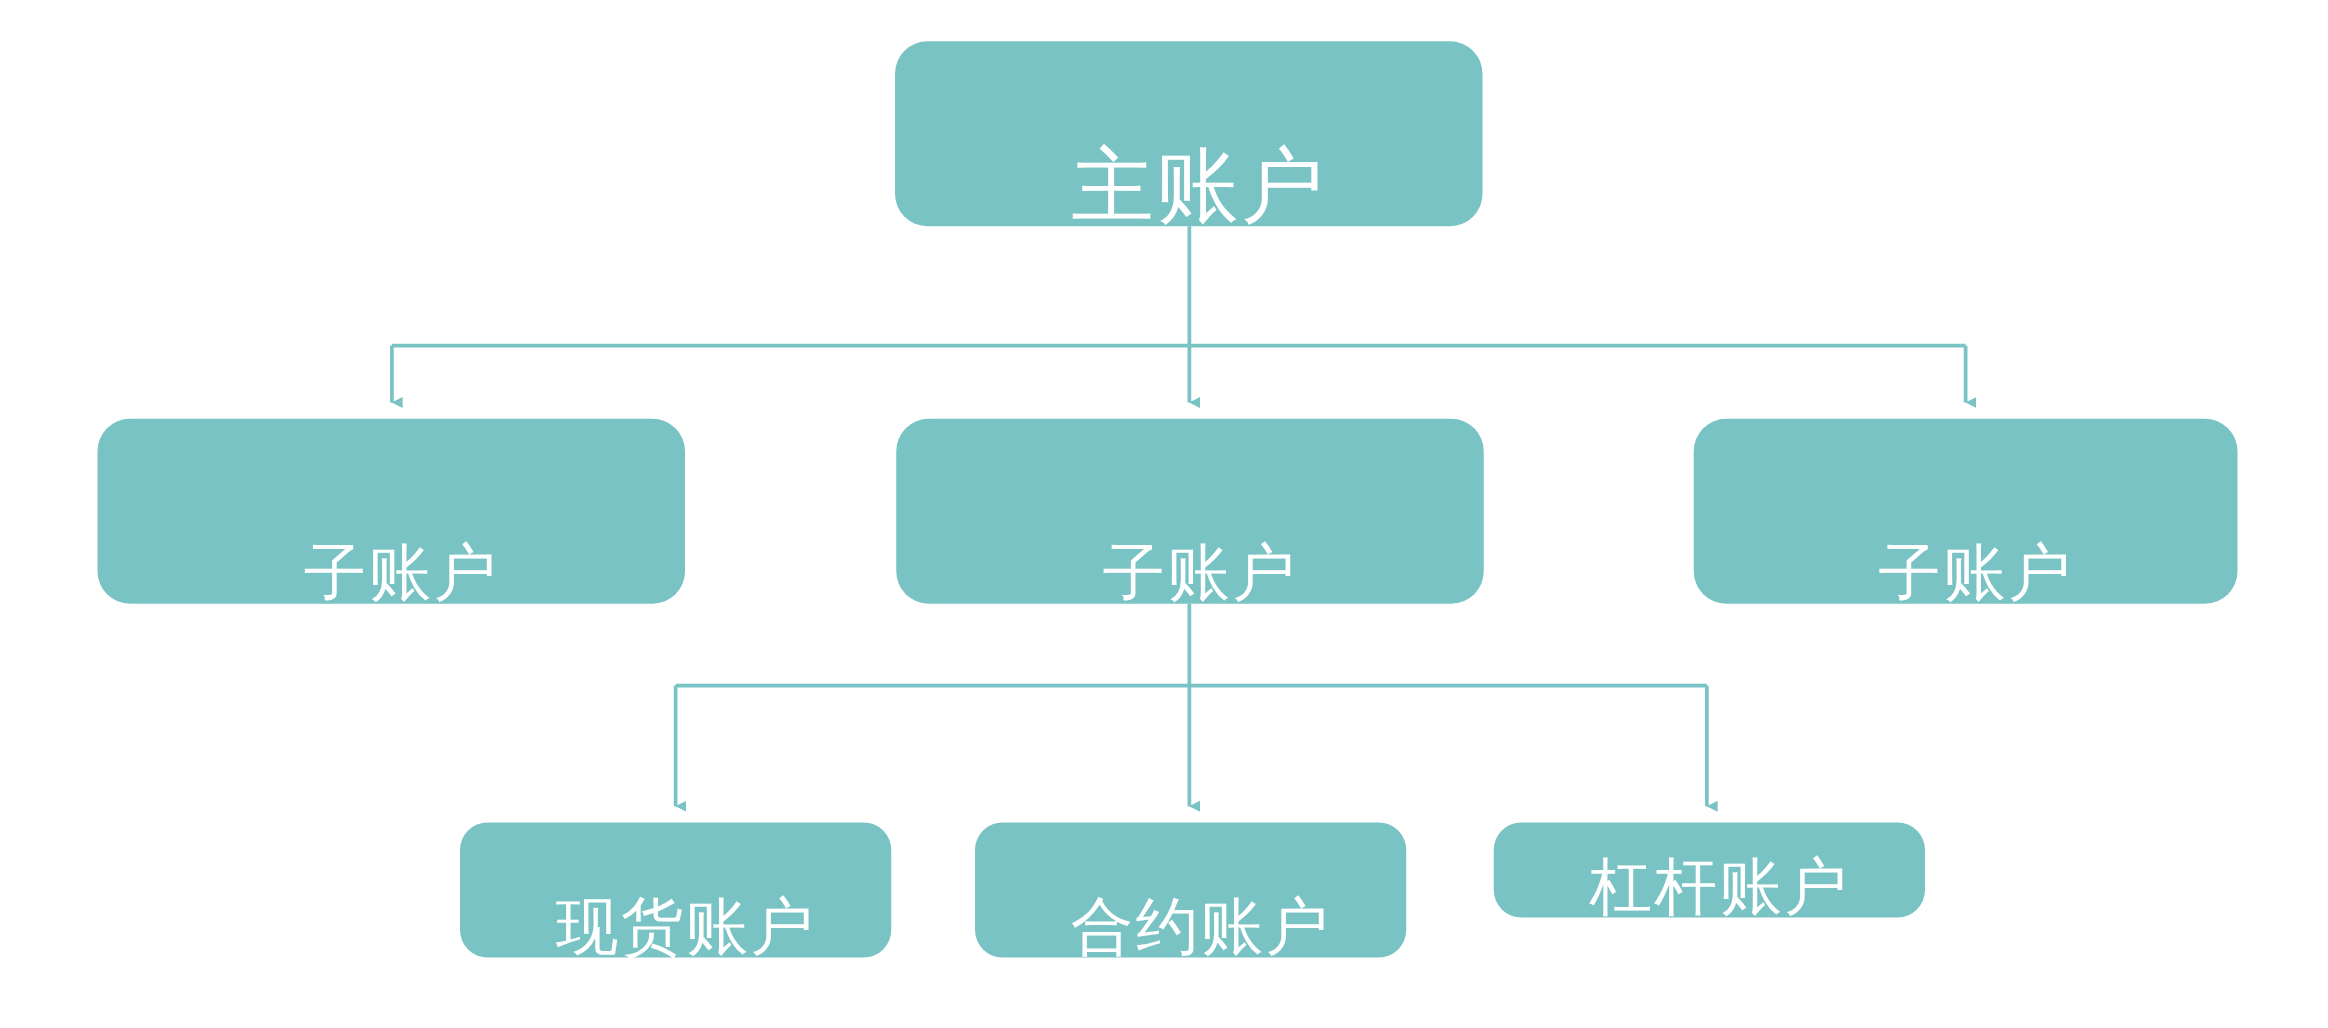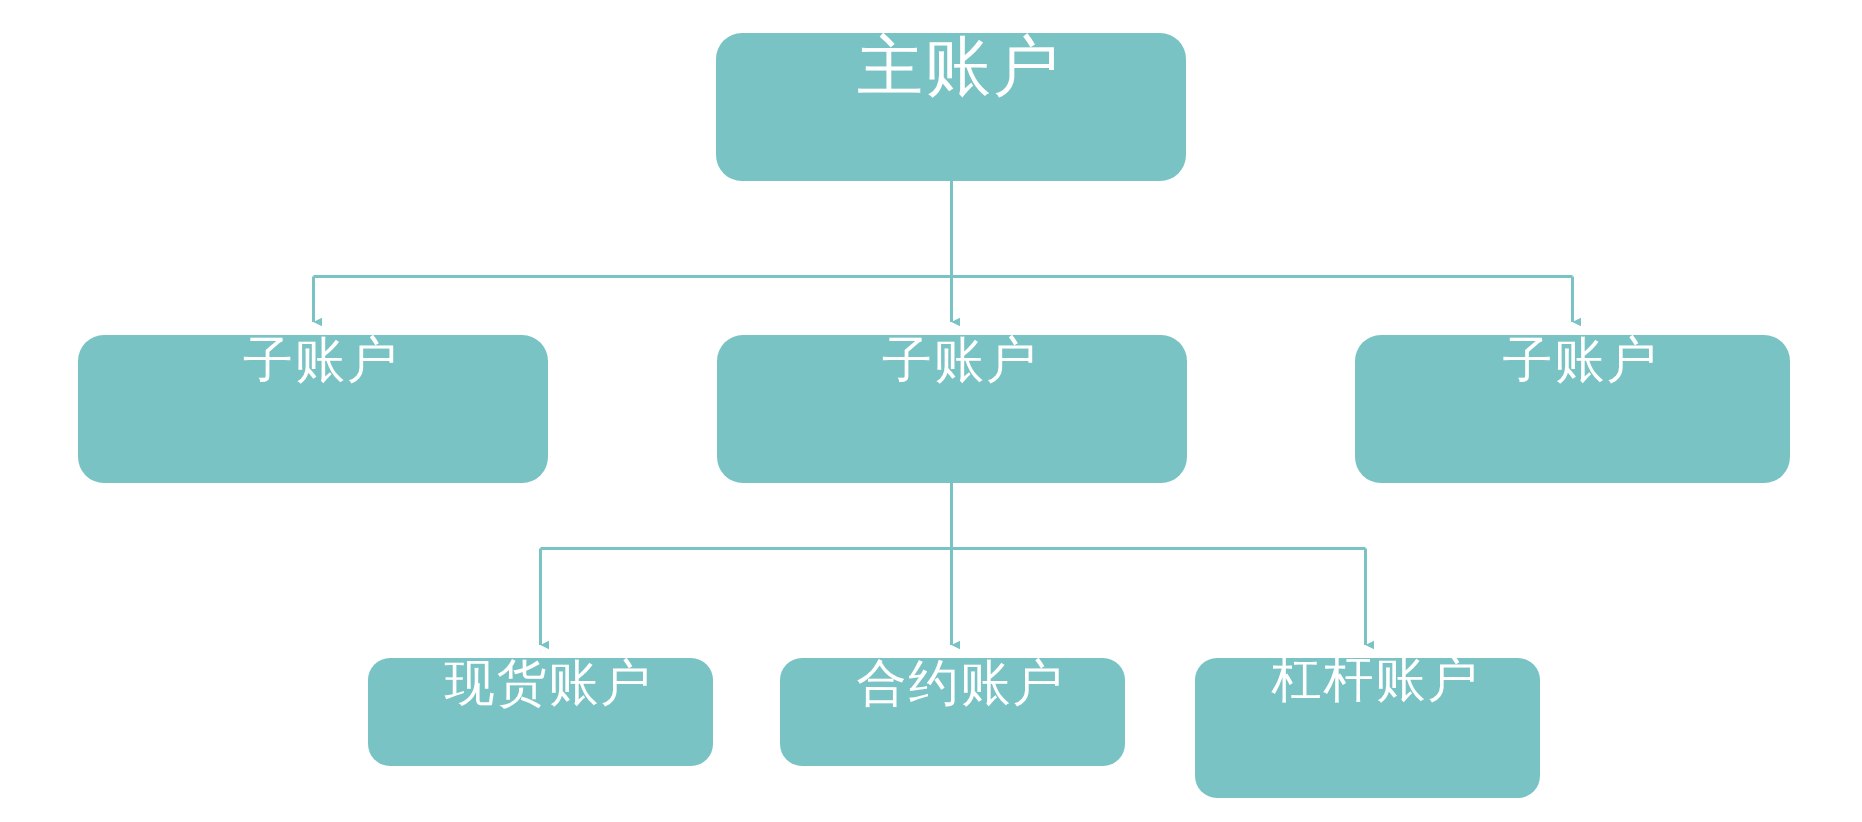--- a/index.html
+++ b/index.html
@@ -23,21 +23,21 @@
     left: 0;
     top: 0;
     width: 1862px;
     height: 822px;
     pointer-events: none;
   }
   .node {
     position: absolute;
     box-sizing: border-box;
     display: flex;
-    align-items: flex-start;
+    align-items: flex-end;
     justify-content: center;
     border-radius: 26px;
     background: #7ac3c5;
     color: #ffffff;
     text-align: center;
     letter-spacing: 2px;
     line-height: 1;
     white-space: nowrap;
     user-select: none;
     padding-left: 16px;
@@ -102,17 +102,17 @@
   </div>
 
   <div class="node level-3" style="left:368px; top:658px; width:345px; height:108px;">
     <span class="node-label">现货账户</span>
   </div>
 
   <div class="node level-3" style="left:780px; top:658px; width:345px; height:108px;">
     <span class="node-label">合约账户</span>
   </div>
 
-  <div class="node level-3" style="left:1195px; top:658px; width:345px; height:140px;font-family:Liberation Mono, monospace;">
+  <div class="node level-3" style="left:1195px; top:658px; width:345px; height:76px;">
     <span class="node-label">杠杆账户</span>
   </div>
 
 </div>
 
 </body></html>

